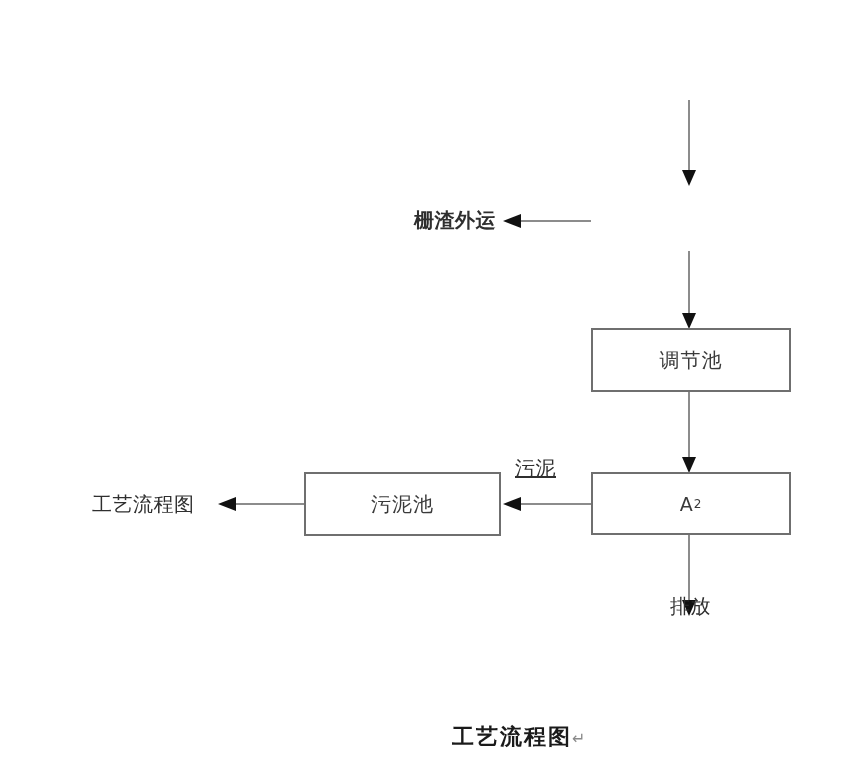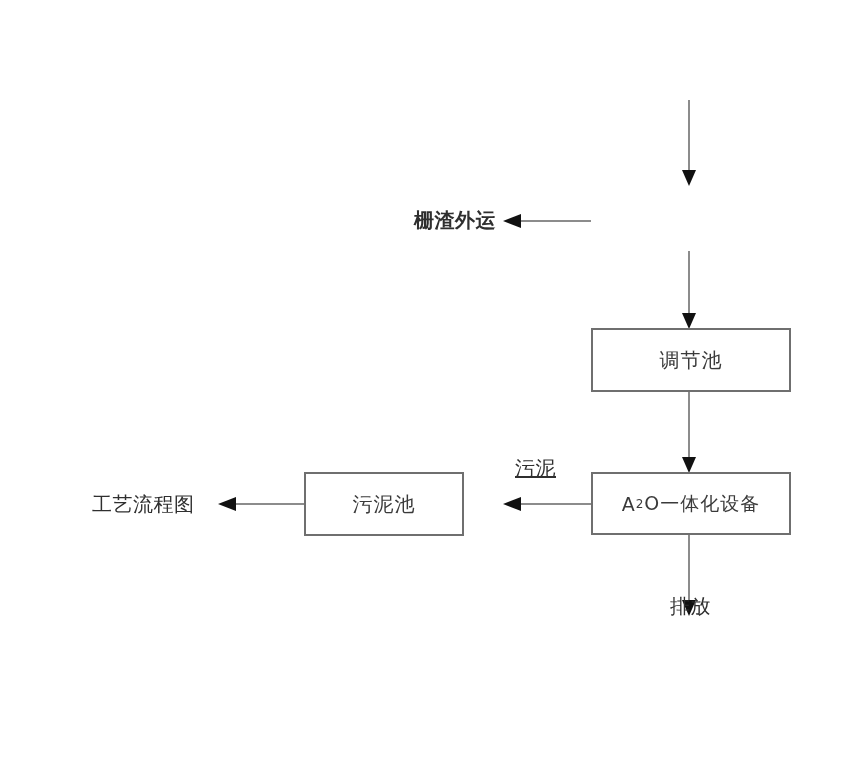--- a/index.html
+++ b/index.html
@@ -95,35 +95,37 @@
   <div class="node-box" style="left:591px; top:328px; width:200px; height:64px;">
     <span>调节池</span>
   </div>
 
   <div class="vline" style="left:688px; top:392px; height:66px;"></div>
   <div class="arrow-down" style="left:682px; top:457px;"></div>
 
   <div class="node-box" style="left:591px; top:472px; width:200px; height:63px; font-size:19px;">
     <span>A</span>
       <sup>2</sup>
-      <span>O一体化设备</span>
   </div>
 
   <div class="flow-label" style="left:515px; top:455px;text-decoration:underline;">污泥</div>
 
   <div class="hline" style="left:521px; top:503px; width:70px;"></div>
   <div class="arrow-left" style="left:503px; top:497px;"></div>
 
-  <div class="node-box" style="left:304px; top:472px; width:160px; height:64px;">
+  <div class="node-box" style="left:304px; top:472px; width:197px; height:64px;">
     <span>污泥池</span>
   </div>
 
   <div class="hline" style="left:236px; top:503px; width:68px;"></div>
   <div class="arrow-left" style="left:218px; top:497px;"></div>
   <div class="flow-label" style="left:92px; top:491px;">工艺流程图</div>
 
   <div class="vline" style="left:688px; top:535px; height:66px;"></div>
   <div class="arrow-down" style="left:682px; top:600px;"></div>
 
   <div class="flow-label" style="left:670px; top:593px;">排放</div>
 
+  <div class="caption" style="left:452px; top:722px;">
+    <span>工艺流程图</span><span class="return-mark">↵</span>
+  </div>
 
 </div>
 
 </body></html>

